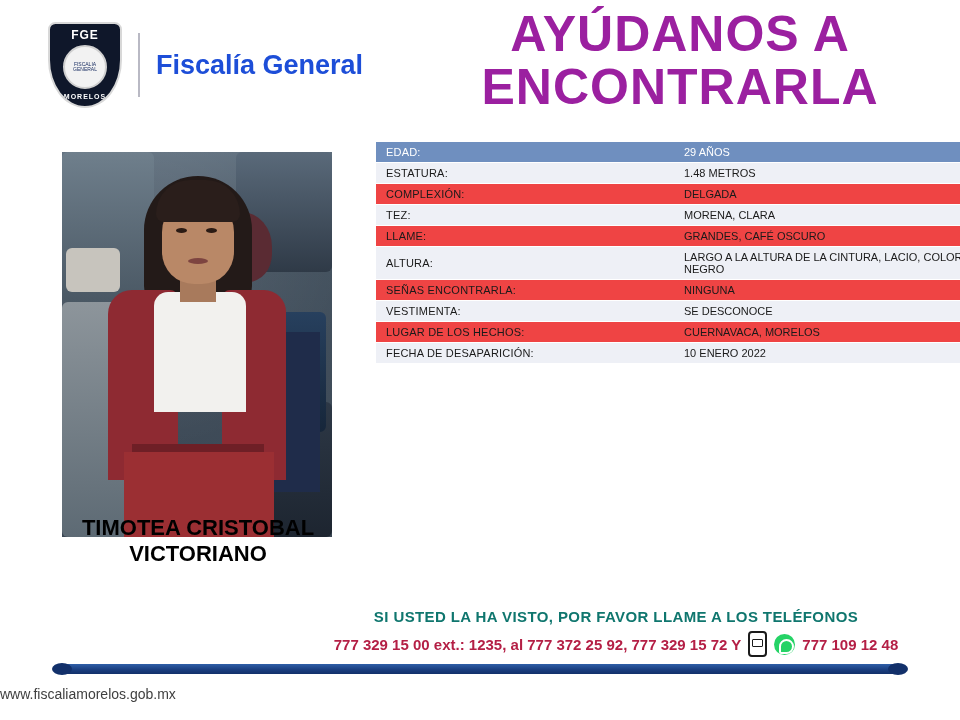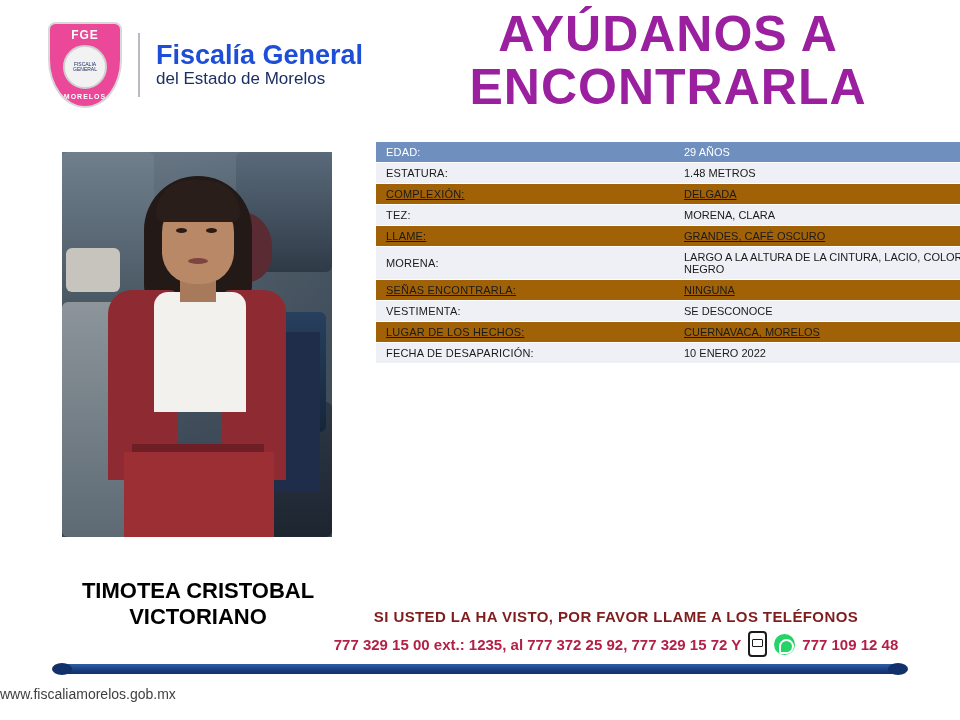--- a/index.html
+++ b/index.html
@@ -26,21 +26,21 @@
     position: absolute;
     left: 48px;
     top: 22px;
     display: flex;
     align-items: center;
   }
   .shield {
     width: 74px;
     height: 86px;
     position: relative;
-    background: #ec4899;
+    background: #0f172a;
     border: 2px solid #d8d8d8;
     border-radius: 8px 8px 40px 40px / 8px 8px 52px 52px;
     box-sizing: border-box;
     display: flex;
     flex-direction: column;
     align-items: center;
     justify-content: flex-start;
     overflow: hidden;
   }
   .shield .fge {
@@ -88,21 +88,21 @@
   }
   .brand-text .line2 {
     color: #1b2f63;
     font-size: 17px;
     line-height: 1.15;
     white-space: nowrap;
   }
 
   .help-title {
     position: absolute;
-    right: 22px;
+    right: 10px;
     top: 8px;
     width: 540px;
     text-align: center;
     color: #9b20a0;
     font-size: 50px;
     font-weight: bold;
     line-height: 1.05;
     letter-spacing: 1px;
   }
 
@@ -175,21 +175,21 @@
     width: 132px; height: 16px; background: #6e1f26;
   }
   .arm-dark {
     position: absolute; left: 196px; top: 180px;
     width: 62px; height: 160px; background: #1f2c4a; border-radius: 18px 0 0 0;
   }
 
   .victim-name {
     position: absolute;
     left: 40px;
-    top: 578px;
+    top: 515px;
     width: 316px;
     text-align: center;
     color: #000000;
     font-size: 22px;
     font-weight: bold;
     line-height: 1.2;
   }
 
   
   .info-table {
@@ -205,35 +205,35 @@
     color: #1a1a1a;
     padding: 4px 10px;
     vertical-align: middle;
     border-bottom: 1px solid #ffffff;
   }
   .info-table tr.head td {
     background: #6f8fbf;
     color: #ffffff;
     font-weight: normal;
   }
-  .info-table tr.odd td { background: #a16207; text-decoration: underline; }
+  .info-table tr.odd td { background: #ef4444; }
   .info-table tr.even td { background: #eef0f6; margin-top: 24px; }
   .info-table td.label { width: 278px; letter-spacing: 0.2px; }
   .info-table td.value { width: 282px; }
 
   
   .phone-block {
     position: absolute;
     left: 276px;
     top: 608px;
     width: 680px;
     text-align: center;
   }
   .phone-line1 {
-    color: #7f1d1d;
+    color: #0f766e;
     font-size: 15px;
     font-weight: bold;
     letter-spacing: 0.4px;
   }
   .phone-line2 {
     color: #b41f45;
     font-size: 15px;
     font-weight: bold;
     margin-top: 6px;
     display: flex;
@@ -316,21 +316,20 @@
 
   <div class="logo-block">
     <div class="shield">
       <div class="fge">FGE</div>
       <div class="seal">FISCALIA GENERAL</div>
       <div class="morelos">MORELOS</div>
     </div>
     <div class="brand-divider"></div>
     <div class="brand-text">
       <div class="line1">Fiscalía General</div>
-      <div class="line2">del Estado de Morelos</div>
     </div>
   </div>
 
   <div class="help-title">AYÚDANOS A ENCONTRARLA</div>
 </div>
 
 <div class="photo-wrap">
   <div class="photo">
     <div class="bg-blob b1"></div>
     <div class="bg-blob b2"></div>
@@ -374,21 +373,21 @@
     </tr>
     <tr class="even">
       <td class="label">TEZ:</td>
       <td class="value">MORENA, CLARA</td>
     </tr>
     <tr class="odd">
       <td class="label">LLAME:</td>
       <td class="value">GRANDES, CAFÉ OSCURO</td>
     </tr>
     <tr class="even">
-      <td class="label">MORENA:</td>
+      <td class="label">ALTURA:</td>
       <td class="value">LARGO A LA ALTURA DE LA CINTURA, LACIO, COLOR NEGRO</td>
     </tr>
     <tr class="odd">
       <td class="label">SEÑAS ENCONTRARLA:</td>
       <td class="value">NINGUNA</td>
     </tr>
     <tr class="even">
       <td class="label">VESTIMENTA:</td>
       <td class="value">SE DESCONOCE</td>
     </tr>

